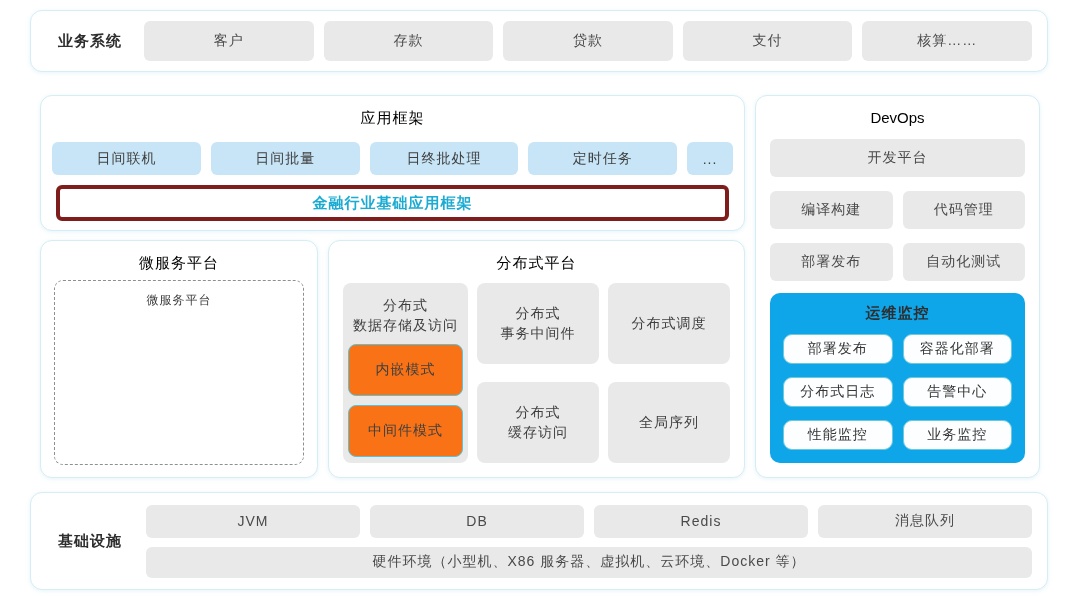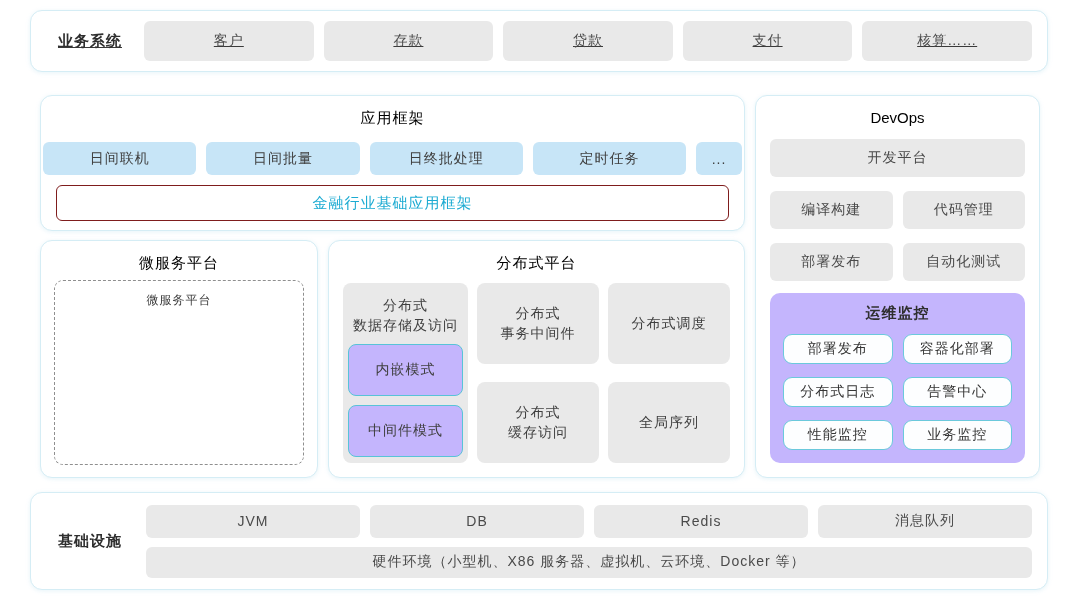--- a/index.html
+++ b/index.html
@@ -17,43 +17,43 @@
   .side-label { width:88px; flex:none; font-weight:700; font-size:15px; text-align:center; color:#2f2f2f; letter-spacing:1px; }
   .gbtn {
     background:#e9e9e9; border-radius:6px; display:flex; align-items:center; justify-content:center;
     font-size:14px; color:#4a4a4a; letter-spacing:1px;
   }
   .bbtn {
     background:#c7e5f7; border-radius:6px; display:flex; align-items:center; justify-content:center;
     font-size:14px; color:#3f3f3f; letter-spacing:1px;
   }
   .tealbox {
-    background:#ffffff; border:1px solid #7f1d1d; border-radius:6px;
+    background:#ffffff; border:4px solid #7f1d1d; border-radius:6px;
     display:flex; align-items:center; justify-content:center;
-    font-size:15px; font-weight:400; color:#1cabd2; letter-spacing:1px;
+    font-size:15px; font-weight:700; color:#1cabd2; letter-spacing:1px;
   }
   .modebox {
-    background:#c4b5fd; border:1px solid #58c3d8; border-radius:8px;
+    background:#f97316; border:1px solid #58c3d8; border-radius:8px;
     display:flex; align-items:center; justify-content:center;
     font-size:14px; color:#3f3f3f; letter-spacing:1px;
   }
   .wbtn {
     background:#fdfeff; border:1.5px solid #6bc9dc; border-radius:9px;
     display:flex; align-items:center; justify-content:center;
     font-size:14px; color:#363636; letter-spacing:1px;
   }
 
   
-  .biz { left:30px; top:10px; width:1018px; height:62px; display:flex; align-items:center; padding:4px 15px; gap:10px;text-decoration:underline; }
+  .biz { left:30px; top:10px; width:1018px; height:62px; display:flex; align-items:center; padding:4px 15px; gap:10px; }
   .biz .gbtn { flex:1; height:40px; }
 
   
   .appfw { left:40px; top:95px; width:705px; height:136px; }
   .appfw .ptitle { margin-top:13px; }
-  .appfw-row { display:flex; gap:10px; margin:14px 2px 0; height:33px; }
+  .appfw-row { display:flex; gap:10px; margin:14px 11px 0; height:33px; }
   .appfw-row .bbtn { flex:1; }
   .appfw-row .bbtn.small { flex:none; width:46px; }
   .appfw .tealbox { margin:10px 15px 0; height:36px; }
 
   
   .micro { left:40px; top:240px; width:278px; height:238px; }
   .micro .ptitle { margin-top:13px; }
   .dashed {
     position:absolute; left:13px; right:13px; top:39px; bottom:12px;
     border:1px dashed #8f8f8f; border-radius:9px; padding:8px 9px 0;
@@ -79,21 +79,21 @@
   .storage-label { line-height:1.4; text-align:center; }
 
   
   .devops { left:755px; top:95px; width:285px; height:383px; }
   .devops .ptitle { margin-top:13px; letter-spacing:0; }
   .devops .wide { margin:13px 14px 0; height:38px; }
   .devops-grid { display:grid; grid-template-columns:1fr 1fr; gap:14px 10px; margin:14px 14px 0; }
   .devops-grid .gbtn { height:38px; }
   .monitor {
     position:absolute; left:14px; right:14px; bottom:14px;
-    background:#c4b5fd; border-radius:10px; padding:11px 13px 13px;
+    background:#0ea5e9; border-radius:10px; padding:11px 13px 13px;
   }
   .monitor-title { font-size:15px; font-weight:700; color:#2f2f2f; text-align:center; margin-bottom:11px; letter-spacing:1px; }
   .monitor-grid { display:grid; grid-template-columns:1fr 1fr; gap:13px 10px; }
   .monitor-grid .wbtn { height:30px; }
 
   
   .infra { left:30px; top:492px; width:1018px; height:98px; display:flex; align-items:center; padding:0 15px; gap:12px; }
   .infra-right { flex:1; display:flex; flex-direction:column; gap:9px; }
   .infra-row { display:flex; gap:10px; height:33px; }
   .infra-row .gbtn { flex:1; }

